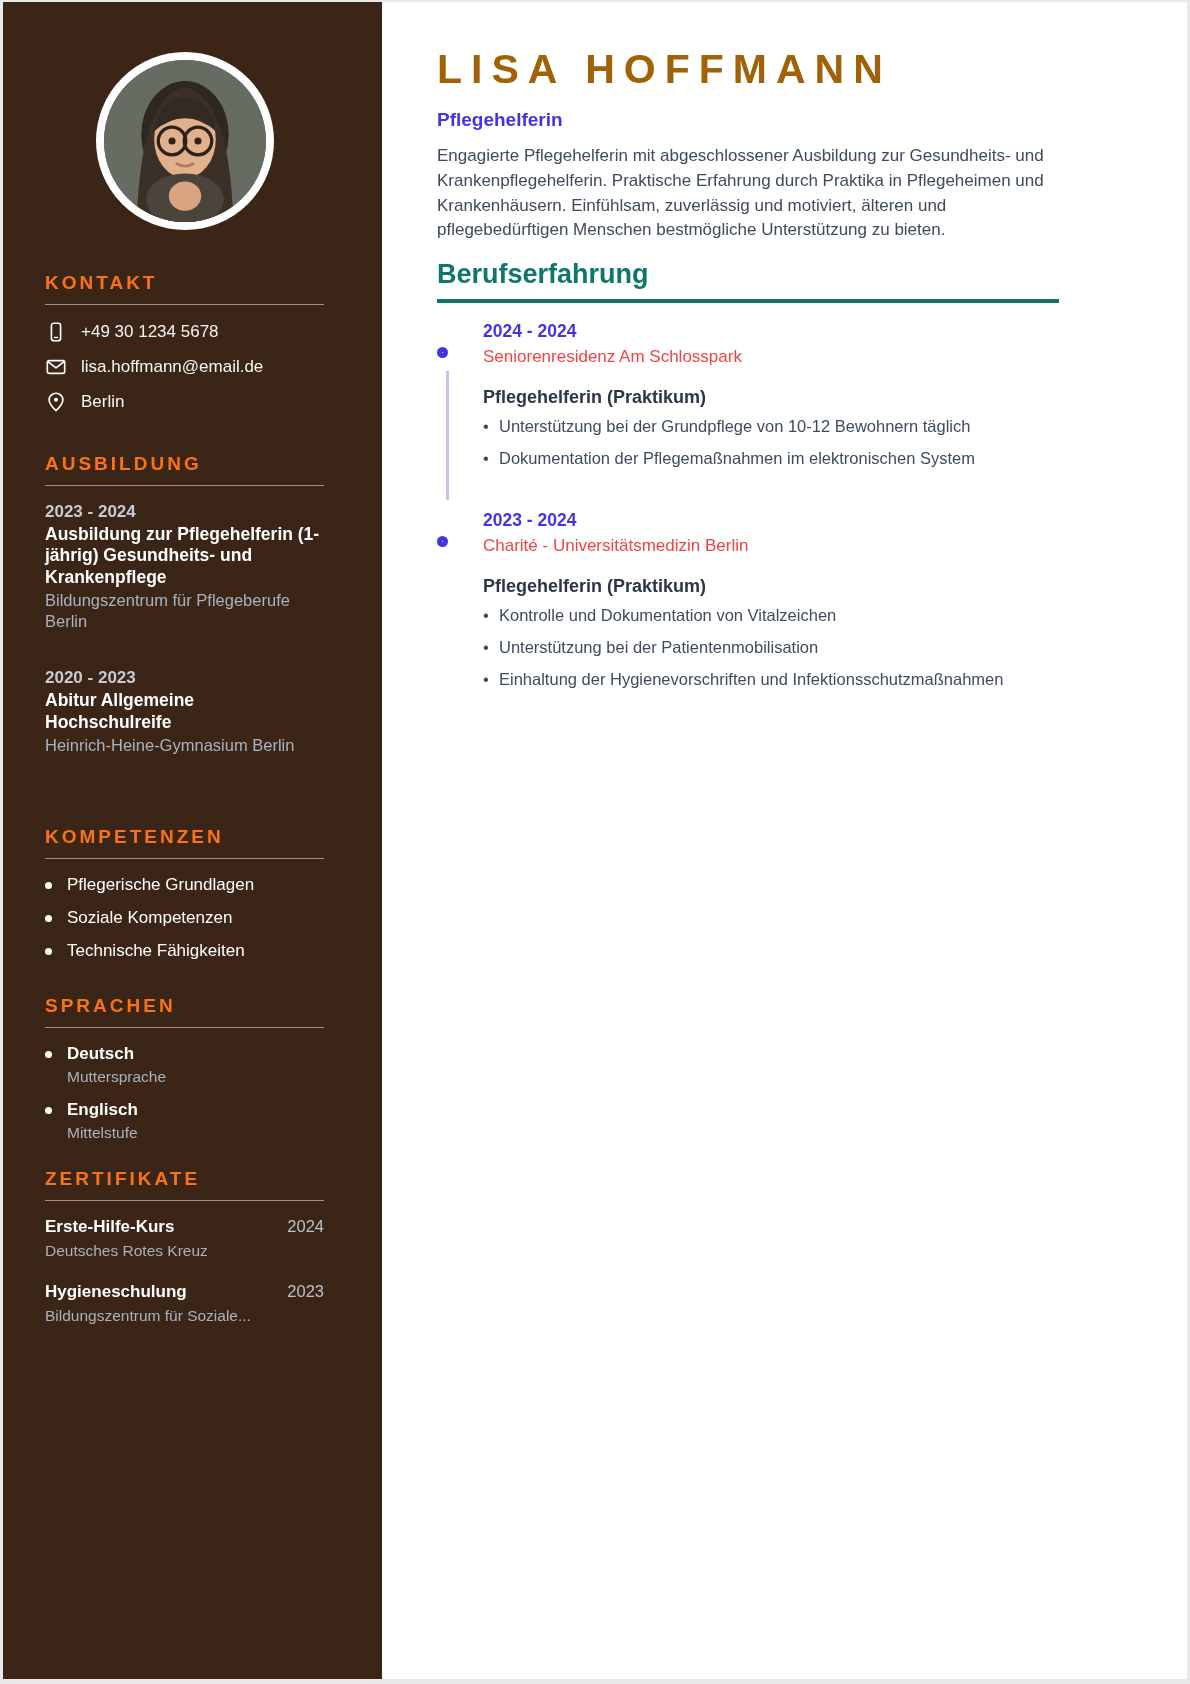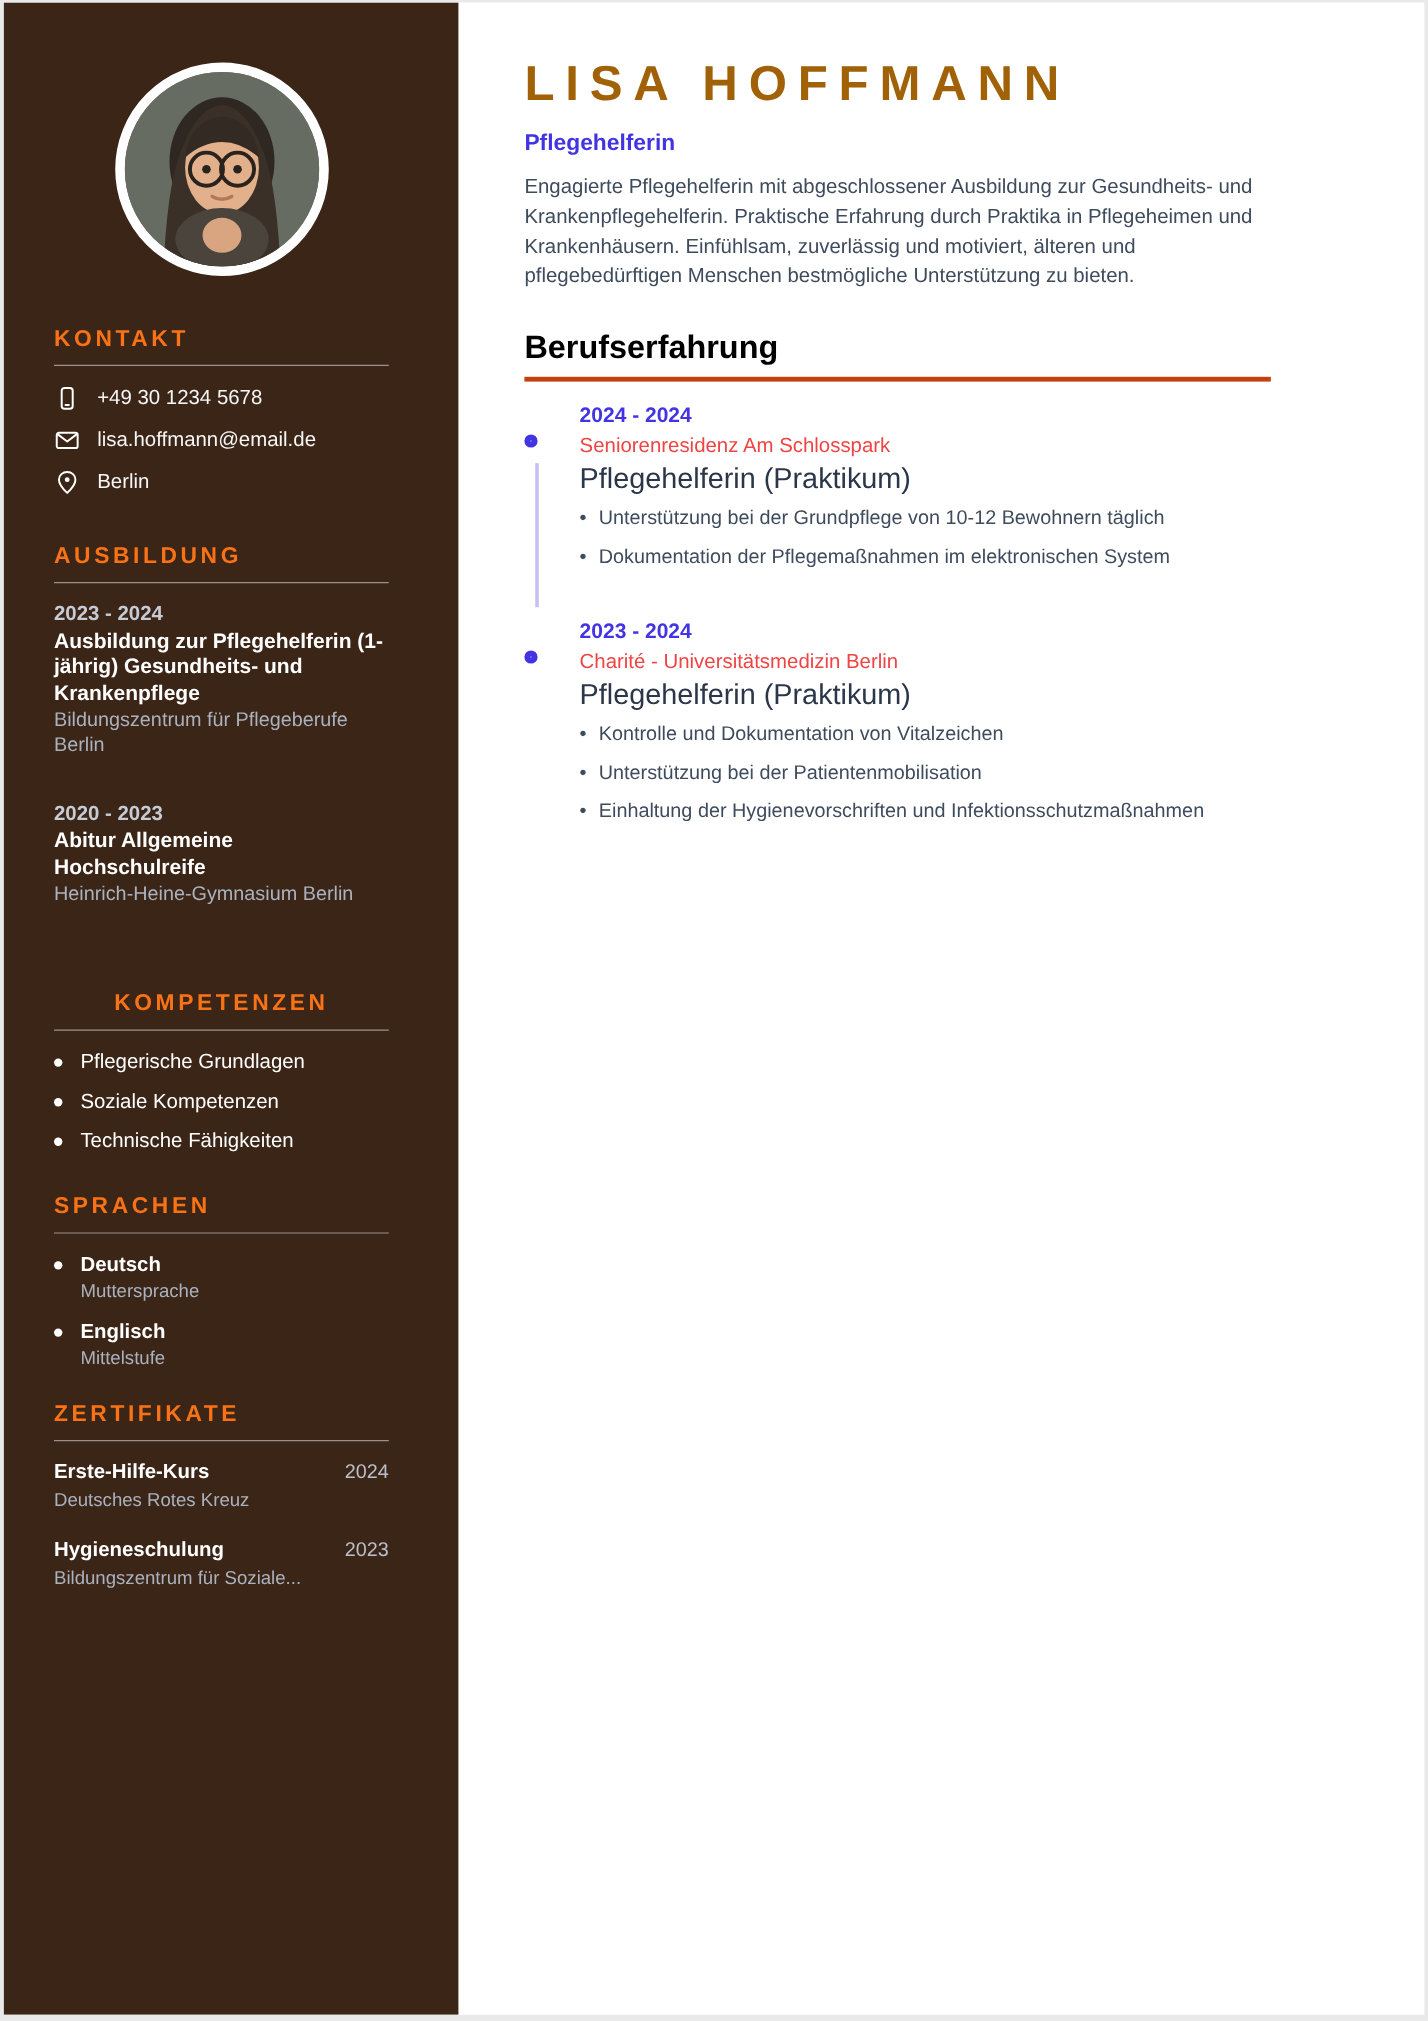--- a/index.html
+++ b/index.html
@@ -24,21 +24,21 @@
   .photo-ring {
     width: 178px; height: 178px;
     margin: 50px auto 0;
     border: 8px solid #ffffff; border-radius: 50%;
     overflow: hidden; background: #6e7268;
   }
   .photo-ring svg { display: block; width: 100%; height: 100%; }
 
   .s-section { margin-top: 40px; }
   .s-section.contact { margin-top: 42px; }
-  .s-section.skills { margin-top: 70px; text-align: center; }
+  .s-section.skills { margin-top: 70px; }
   .s-section.languages { margin-top: 34px; }
   .s-section.certs { margin-top: 26px; }
 
   .s-heading {
     font-size: 19px; font-weight: 700; letter-spacing: 3px;
     color: #f97316; margin-bottom: 10px;
   }
   .s-divider { border-top: 1px solid rgba(255,255,255,0.5); margin-bottom: 16px; }
 
   .contact-row {
@@ -75,38 +75,38 @@
   .name {
     font-size: 41px; font-weight: 700; letter-spacing: 9px;
     color: #a16207;
   }
   .job-title { margin-top: 16px; font-size: 19px; font-weight: 700; color: #4334e3; }
   .summary {
     margin-top: 13px; width: 622px;
     font-size: 17px; line-height: 1.46; color: #3e4b5d;
   }
   .exp-heading {
-    margin-top: 31px; width: 622px;
-    font-size: 27px; font-weight: 700; color: #000000;
-    padding-bottom: 9px; border-bottom: 4px solid #c2410c;
+    margin-top: 16px; width: 622px;
+    font-size: 27px; font-weight: 700; color: #0f766e;
+    padding-bottom: 9px; border-bottom: 4px solid #0f766e;
   }
   .timeline { margin-top: 18px; }
   .exp-entry { position: relative; padding-left: 46px; margin-bottom: 42px; }
   .marker {
     position: absolute; left: 0; top: 26px;
     width: 11px; height: 11px; background: #ffffff;
     border: 5px solid #4334e3; border-radius: 50%;
   }
   .exp-entry.has-line::after {
     content: ""; position: absolute; left: 9px; top: 50px; bottom: -32px;
     width: 3px; background: #c7c1f1;
   }
   .exp-period { color: #4334e3; font-weight: 700; font-size: 17.5px; }
   .exp-company { color: #ef4444; font-size: 17px; margin-top: 5px; }
-  .exp-role { color: #2b3648; font-weight: 400; font-size: 24px; margin-top: 4px; }
+  .exp-role { color: #2b3648; font-weight: 700; font-size: 18px; margin-top: 20px; }
   .exp-bullets { list-style: none; margin-top: 9px; }
   .exp-bullets li {
     color: #3e4b5d; font-size: 16.5px; margin-bottom: 13px;
     padding-left: 16px; position: relative;
   }
   .exp-bullets li::before {
     content: "•"; position: absolute; left: 0; top: 0; color: #3e4b5d;
   }
 </style>
 </head>

